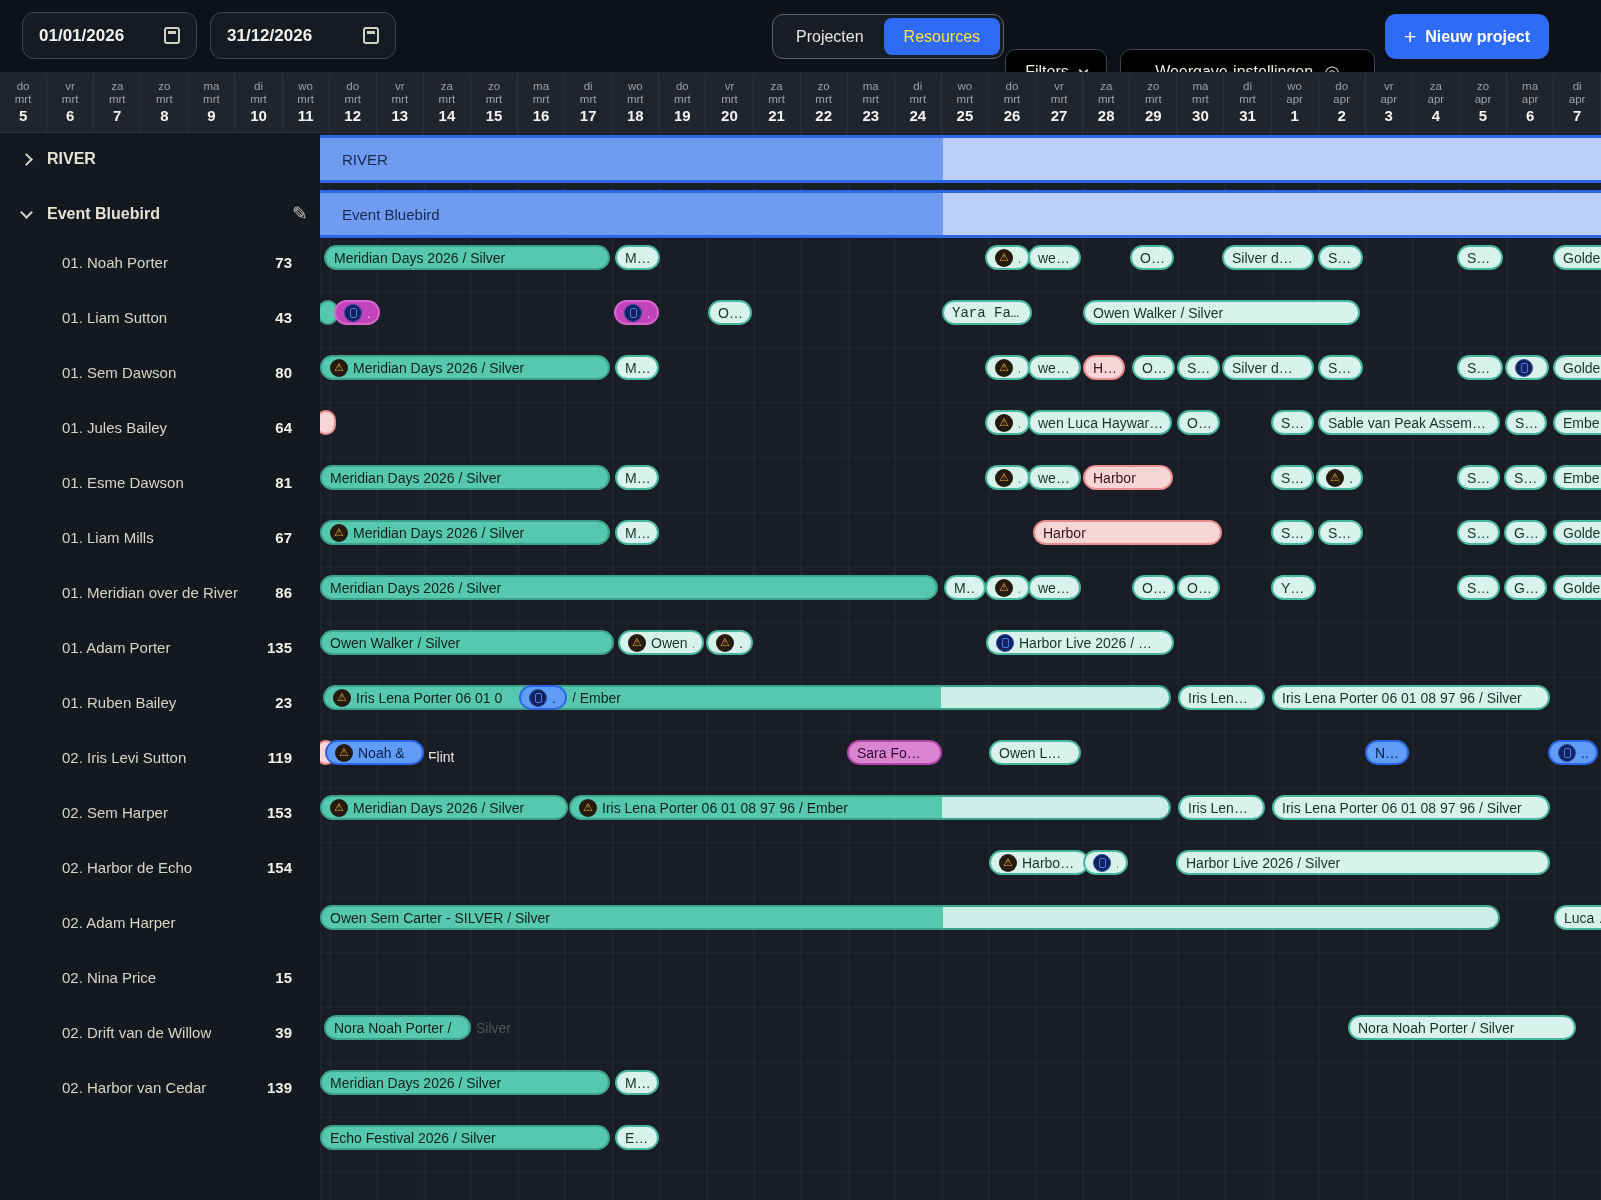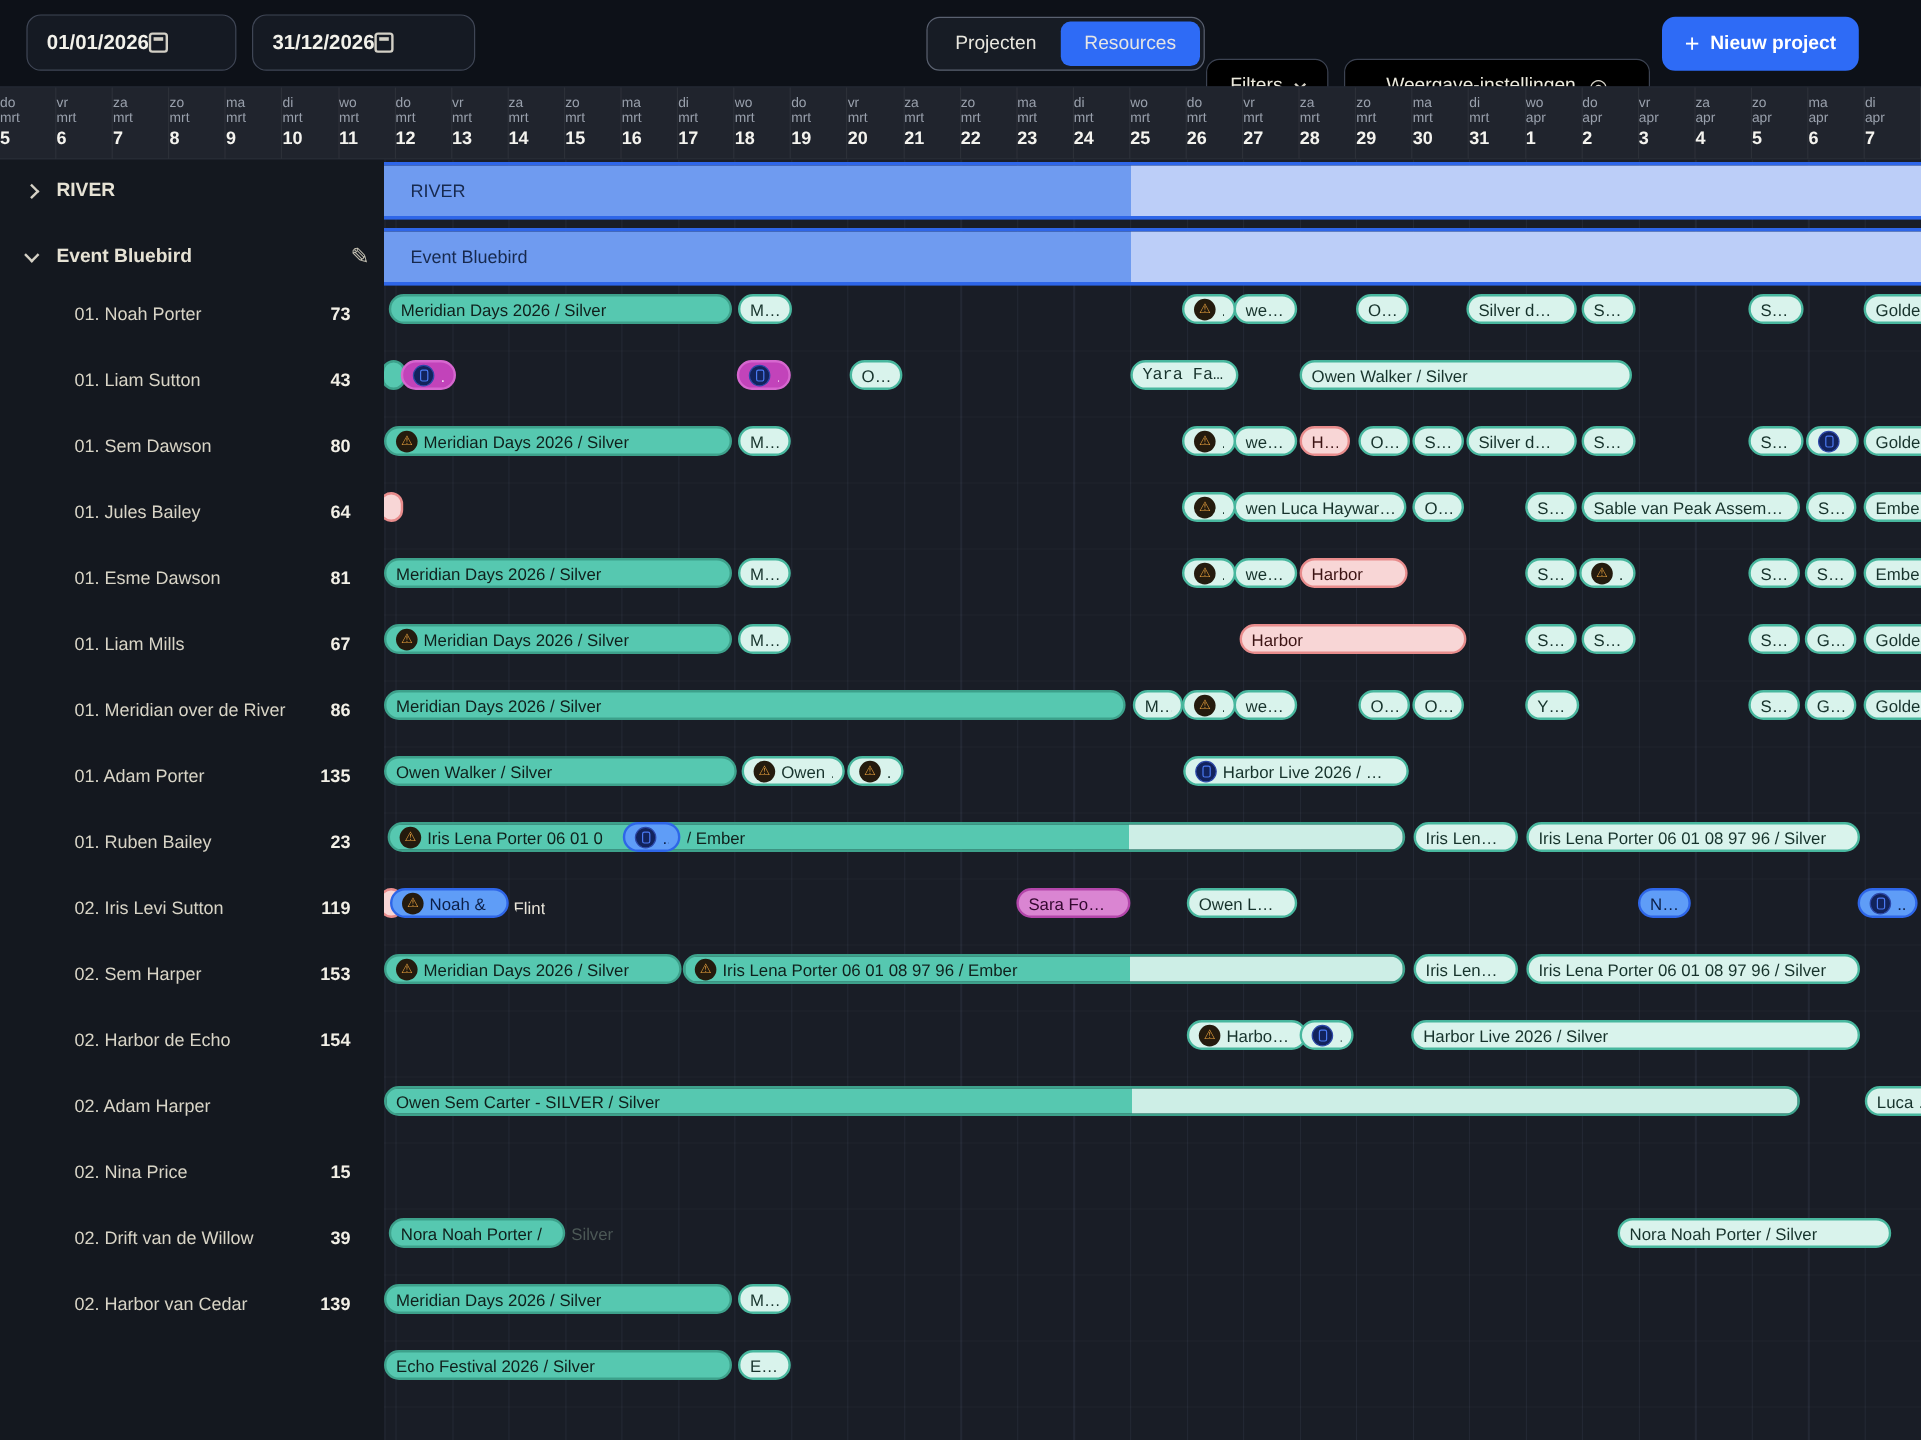--- a/index.html
+++ b/index.html
@@ -4,31 +4,31 @@
 <style>
   * { box-sizing: border-box; margin: 0; padding: 0; }
   html,body { background:#10141b; }
   body { font-family:"Liberation Sans", sans-serif; }
   #app { position:relative; width:1601px; height:1200px; overflow:hidden; background:#14181f; }
 
   
   .topbar { position:absolute; left:0; top:0; width:1601px; height:72px; background:#0d1118; }
   .date-input { position:absolute; top:12px; height:47px; border:1.5px solid #3f4655; border-radius:12px;
     background:#151a23; color:#f2f1ea; font-size:17px; font-weight:600; display:flex; align-items:center;
-    justify-content:flex-start; padding:0 16px; cursor:pointer; }
+    justify-content:space-between; padding:0 16px; cursor:pointer; }
   .date-input.from { left:22px; width:175px; }
   .date-input.to   { left:210px; width:186px; }
   .cal { width:16px; height:17px; border:2px solid #d3d0c6; border-radius:3px; position:relative; flex:none; }
   .cal::before { content:""; position:absolute; left:2px; right:2px; top:2px; height:3px; background:#d3d0c6; }
 
   .seg-group { position:absolute; left:772px; top:14px; height:45px; border:1.5px solid #5a6170; border-radius:11px;
     background:#171c25; display:flex; align-items:center; padding:3px; }
   .seg-btn { height:37px; border-radius:8px; padding:0 20px; display:flex; align-items:center;
     color:#e9e7df; font-size:16px; cursor:pointer; }
-  .seg-btn.active { background:#2e6bf6; color:#e5e5e5; }
+  .seg-btn.active { background:#2e6bf6; color:#fde047; }
 
   .tool-btn { position:absolute; top:14px; height:45px; border:1.5px solid #3c4352; border-radius:11px;
     background:#000000; color:#eceade; font-size:16px; display:flex; align-items:center; justify-content:center;
     gap:11px; cursor:pointer;margin-top:35px; }
   .filters-btn  { left:1005px; width:102px; }
   .weergave-btn { left:1120px; width:255px; }
   .eye { font-size:18px; color:#d6d3c8; line-height:1; }
   .new-btn { position:absolute; left:1385px; top:14px; width:164px; height:45px; border-radius:11px;
     background:#2e6bf6; color:#fff; font-size:16px; font-weight:600; display:flex; align-items:center;
     justify-content:center; gap:9px; cursor:pointer; }
@@ -36,21 +36,21 @@
 
   .chev { width:9px; height:9px; border-right:2.5px solid #d5d1c5; border-bottom:2.5px solid #d5d1c5; flex:none; }
   .chev.right { transform:rotate(-45deg); }
   .chev.down  { transform:rotate(45deg); margin-top:-4px; }
   .chev.small { width:7px; height:7px; border-width:2px; margin-top:-3px; }
 
   
   .day-header { position:absolute; left:0; top:72px; width:1601px; height:61px; display:flex;
     background:#20242d; border-bottom:1px solid #2b303b; border-top:1px solid #232834; }
   .day-cell { flex:1 1 0; border-right:1px solid rgba(255,255,255,0.055); display:flex; flex-direction:column;
-    align-items:flex-start; justify-content:center; gap:0; }
+    align-items:center; justify-content:center; gap:0; }
   .day-cell .dow, .day-cell .mon { font-size:11.5px; color:#99a0ac; line-height:1.15; }
   .day-cell .num { font-size:15px; font-weight:bold; color:#f4f3ee; line-height:1.2; margin-top:1px; }
 
   
   .sidebar { position:absolute; left:0; top:133px; width:320px; height:1067px; background:#14181f; }
   .group-hdr { position:absolute; left:0; width:320px; height:48px; display:flex; align-items:center;
     padding-left:22px; gap:16px; cursor:pointer; }
   .group-hdr .glabel { color:#e6e2d4; font-size:16px; font-weight:bold; }
   .group-hdr.g1 { top:2px; }
   .group-hdr.g2 { top:57px; }

